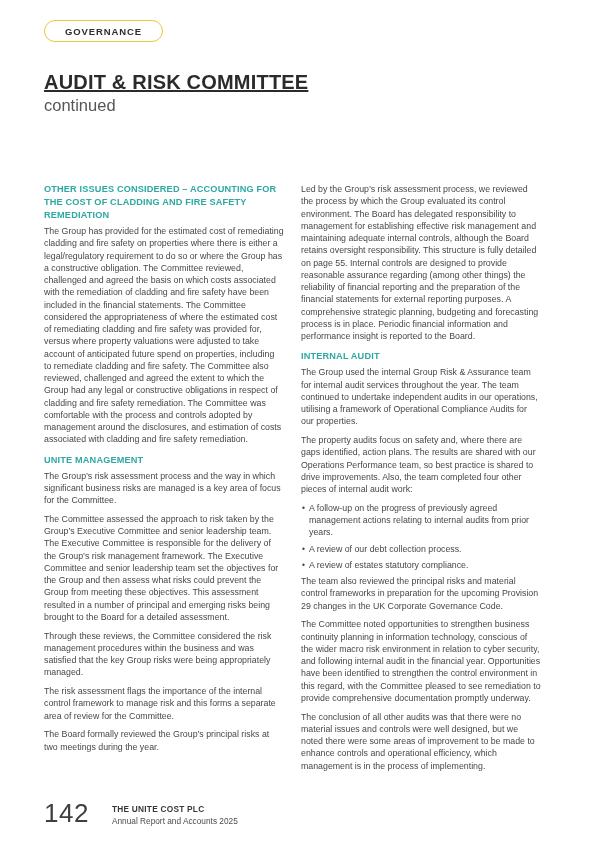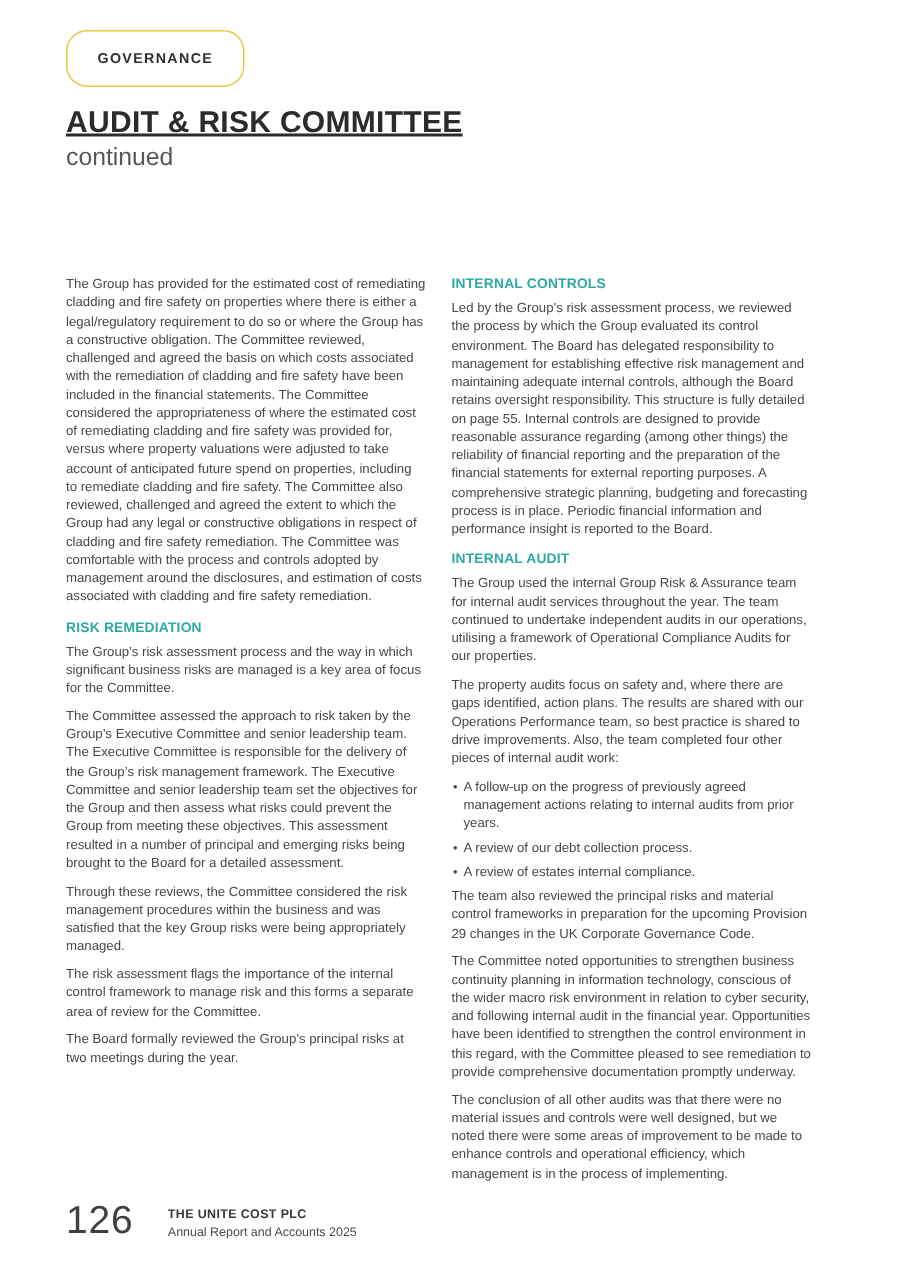--- a/index.html
+++ b/index.html
@@ -7,21 +7,21 @@
   body {
     width: 600px; height: 848px;
     font-family: "Liberation Sans", sans-serif;
     position: relative; overflow: hidden;
     color: #454545;
   }
   .page { position: absolute; inset: 0; background: #fff; }
 
   .pill {
     position: absolute; left: 44px; top: 20px;
-    height: 38px; border: 1.5px solid #E7C83B; border-radius: 14px;
+    height: 22px; border: 1.5px solid #E7C83B; border-radius: 14px;
     display: inline-flex; align-items: center; justify-content: center;
     padding: 0 20px;
   }
   .pill span {
     font-size: 9.5px; font-weight: bold; letter-spacing: 0.9px; color: #2d2d2d;
   }
 
   h1.title {
     position: absolute; left: 44px; top: 71px;
     font-size: 20px; font-weight: 700; color: #2b2b2b; letter-spacing: 0.2px; text-decoration: underline;
@@ -71,44 +71,44 @@
 
   <div class="pill">
     <span>GOVERNANCE</span>
   </div>
 
   <h1 class="title">AUDIT &amp; RISK COMMITTEE</h1>
   <div class="subtitle">continued</div>
 
   <div class="columns">
     <div class="col" id="col-left">
+        <div class="heading">OTHER ISSUES CONSIDERED – ACCOUNTING FOR THE COST OF CLADDING AND FIRE SAFETY REMEDIATION</div>
         <div class="para">The Group has provided for the estimated cost of remediating cladding and fire safety on properties where there is either a legal/regulatory requirement to do so or where the Group has a constructive obligation. The Committee reviewed, challenged and agreed the basis on which costs associated with the remediation of cladding and fire safety have been included in the financial statements. The Committee considered the appropriateness of where the estimated cost of remediating cladding and fire safety was provided for, versus where property valuations were adjusted to take account of anticipated future spend on properties, including to remediate cladding and fire safety. The Committee also reviewed, challenged and agreed the extent to which the Group had any legal or constructive obligations in respect of cladding and fire safety remediation. The Committee was comfortable with the process and controls adopted by management around the disclosures, and estimation of costs associated with cladding and fire safety remediation.</div>
-        <div class="heading">RISK REMEDIATION</div>
+        <div class="heading">UNITE MANAGEMENT</div>
         <div class="para">The Group’s risk assessment process and the way in which significant business risks are managed is a key area of focus for the Committee.</div>
         <div class="para">The Committee assessed the approach to risk taken by the Group’s Executive Committee and senior leadership team. The Executive Committee is responsible for the delivery of the Group’s risk management framework. The Executive Committee and senior leadership team set the objectives for the Group and then assess what risks could prevent the Group from meeting these objectives. This assessment resulted in a number of principal and emerging risks being brought to the Board for a detailed assessment.</div>
         <div class="para">Through these reviews, the Committee considered the risk management procedures within the business and was satisfied that the key Group risks were being appropriately managed.</div>
         <div class="para">The risk assessment flags the importance of the internal control framework to manage risk and this forms a separate area of review for the Committee.</div>
         <div class="para">The Board formally reviewed the Group’s principal risks at two meetings during the year.</div>
       </div>
     <div class="col" id="col-right">
-        <div class="heading">INTERNAL CONTROLS</div>
         <div class="para">Led by the Group’s risk assessment process, we reviewed the process by which the Group evaluated its control environment. The Board has delegated responsibility to management for establishing effective risk management and maintaining adequate internal controls, although the Board retains oversight responsibility. This structure is fully detailed on page 55. Internal controls are designed to provide reasonable assurance regarding (among other things) the reliability of financial reporting and the preparation of the financial statements for external reporting purposes. A comprehensive strategic planning, budgeting and forecasting process is in place. Periodic financial information and performance insight is reported to the Board.</div>
         <div class="heading">INTERNAL AUDIT</div>
         <div class="para">The Group used the internal Group Risk &amp; Assurance team for internal audit services throughout the year. The team continued to undertake independent audits in our operations, utilising a framework of Operational Compliance Audits for our properties.</div>
         <div class="para">The property audits focus on safety and, where there are gaps identified, action plans. The results are shared with our Operations Performance team, so best practice is shared to drive improvements. Also, the team completed four other pieces of internal audit work:</div>
         <div class="bullet">A follow-up on the progress of previously agreed management actions relating to internal audits from prior years.</div>
         <div class="bullet">A review of our debt collection process.</div>
-        <div class="bullet">A review of estates internal compliance.</div>
+        <div class="bullet">A review of estates statutory compliance.</div>
         <div class="para">The team also reviewed the principal risks and material control frameworks in preparation for the upcoming Provision 29 changes in the UK Corporate Governance Code.</div>
         <div class="para">The Committee noted opportunities to strengthen business continuity planning in information technology, conscious of the wider macro risk environment in relation to cyber security, and following internal audit in the financial year. Opportunities have been identified to strengthen the control environment in this regard, with the Committee pleased to see remediation to provide comprehensive documentation promptly underway.</div>
         <div class="para">The conclusion of all other audits was that there were no material issues and controls were well designed, but we noted there were some areas of improvement to be made to enhance controls and operational efficiency, which management is in the process of implementing.</div>
       </div>
   </div>
 
   <div class="footer">
-    <div class="page-num">126</div>
+    <div class="page-num">142</div>
     <div class="footer-meta">
       <div class="company">THE UNITE COST PLC</div>
       <div class="report">Annual Report and Accounts 2025</div>
     </div>
   </div>
 
 </div>
 
 </body></html>

